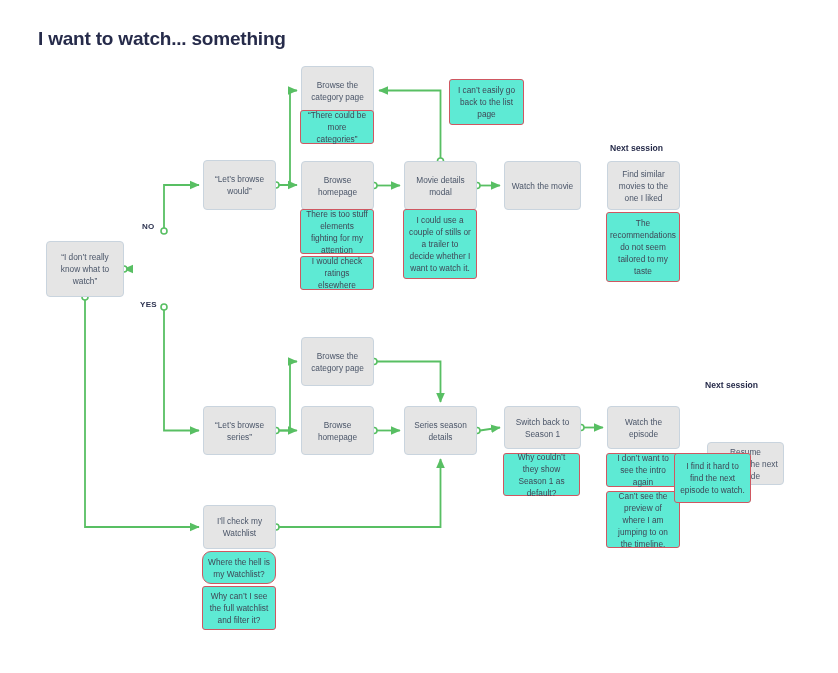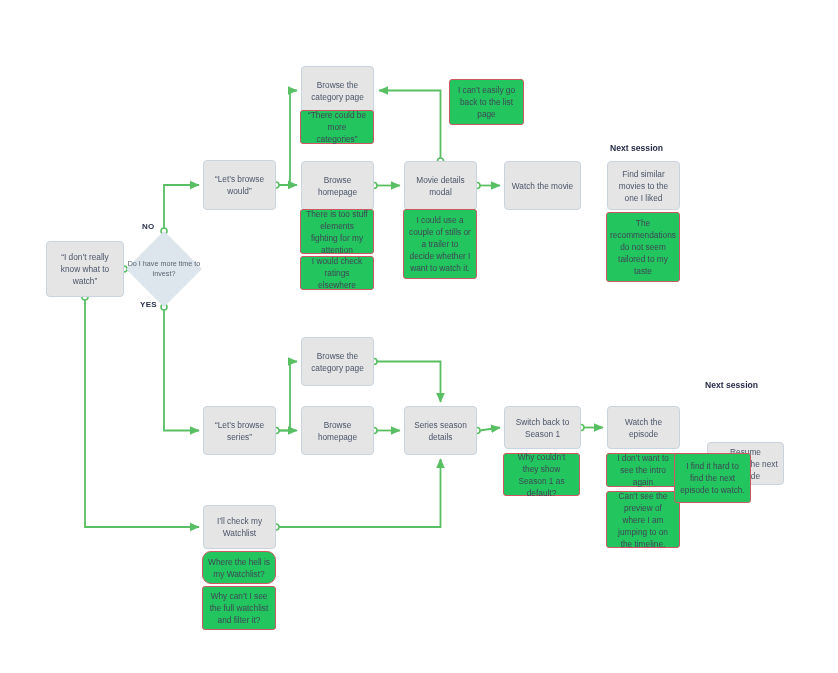--- a/index.html
+++ b/index.html
@@ -28,21 +28,21 @@
     color:#4a5568;
     font-size:8.3px;
     line-height:12px;
     display:flex;align-items:center;justify-content:center;
     text-align:center;
     padding:3px 5px;
   }
   .note{
     position:absolute;
     box-sizing:border-box;
-    background:#22c55e;
+    background:#5eead4;
     border:1px solid #cf5761;
     border-radius:3px;
     color:#3f4756;
     font-size:8.3px;
     line-height:12px;
     display:flex;align-items:center;justify-content:center;
     text-align:center;
     padding:3px 5px;
   }
   .decision{
@@ -69,20 +69,21 @@
     position:absolute;
     font-size:8.6px;font-weight:bold;color:#262b4a;
     white-space:nowrap;
   }
 </style>
 </head>
 <body>
 
 <div id="canvas">
 
+  <div class="title">I want to watch... something</div>
 
   <svg class="edges" viewBox="0 0 838 673">
     <defs>
       <marker id="arrow" markerWidth="6" markerHeight="6" refX="5" refY="3" orient="auto">
         <path d="M0,0.6 L5.4,3 L0,5.4 z" fill="#58bf63"></path>
       </marker>
     </defs>
     <g id="edge-paths" fill="none" stroke="#58bf63" stroke-width="1.8">
         <path d="M127,269 L124,269" stroke="#58bf63" marker-end="url(#arrow)"></path>
         <path d="M164,228 L164,185 L199,185" stroke="#58bf63" marker-end="url(#arrow)"></path>
@@ -144,24 +145,20 @@
       <div class="note" style="left: 403px; top: 209px; width: 74px; height: 70px;">I could use a couple of stills or a trailer to decide whether I want to watch it.</div>
       <div class="note" style="left: 606px; top: 212px; width: 74px; height: 70px;">The recommendations do not seem tailored to my taste</div>
       <div class="note" style="left: 503px; top: 453px; width: 77px; height: 43px;">Why couldn’t they show Season 1 as default?</div>
       <div class="note" style="left: 606px; top: 453px; width: 74px; height: 34px;">I don’t want to see the intro again</div>
       <div class="note" style="left: 606px; top: 491px; width: 74px; height: 57px;">Can’t see the preview of where I am jumping to on the timeline.</div>
       <div class="note" style="left: 674px; top: 453px; width: 77px; height: 50px;">I find it hard to find the next episode to watch.</div>
       <div class="note" style="left: 202px; top: 551px; width: 74px; height: 33px; border-radius: 9px;">Where the hell is my Watchlist?</div>
       <div class="note" style="left: 202px; top: 586px; width: 74px; height: 44px;">Why can’t I see the full watchlist and filter it?</div>
     </div>
 
-  <div class="decision" style="left: 126px; top: 231px; width: 76px; height: 76px;">
-    <div class="dshape"></div>
-    <div class="dlabel">Do I have more time to invest?</div>
-  </div>
 
   <div id="labels-layer">
       <div class="section-label" style="left: 610px; top: 143px;">Next session</div>
       <div class="section-label" style="left: 705px; top: 380px;">Next session</div>
       <div class="branch-label" style="left: 142px; top: 222px;">NO</div>
       <div class="branch-label" style="left: 140px; top: 300px;">YES</div>
     </div>
 
 </div>
 

